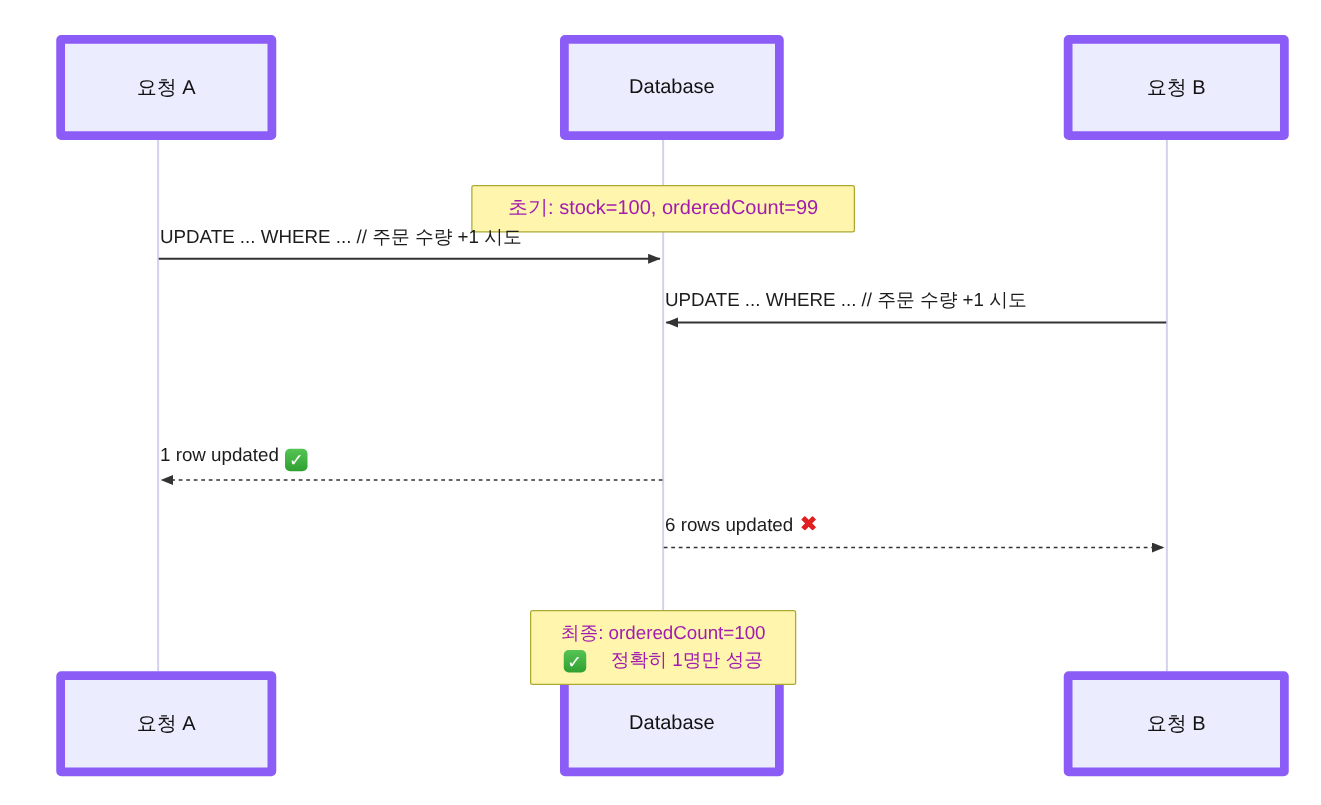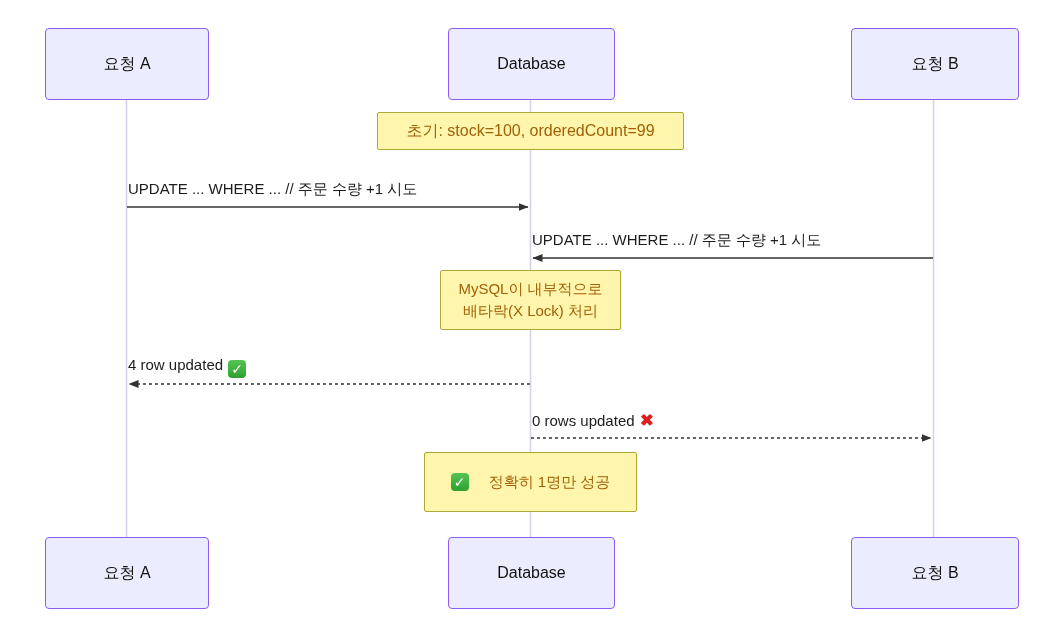--- a/index.html
+++ b/index.html
@@ -7,32 +7,32 @@
     position:relative;
     width:1057px; height:644px;
     background:#ffffff;
     font-family:"Liberation Sans","DejaVu Sans",sans-serif;
     overflow:hidden;
   }
   .layer { position:absolute; left:0; top:0; }
   .actor {
     position:absolute;
     background:#ECECFF;
-    border:1px solid #8b5cf6;
+    border:7px solid #8b5cf6;
     border-radius:4px;
     display:flex; align-items:center; justify-content:center;
     font-size:16px; color:#111111;
   }
   .note {
     position:absolute;
     background:#FFF5AD;
     border:1px solid #AAAA33;
     border-radius:2px;
     display:flex; flex-direction:column; align-items:center; justify-content:center;
-    font-size:15px; color:#a16207; text-align:center; line-height:1.45;
+    font-size:15px; color:#a21caf; text-align:center; line-height:1.45;margin-top:36px;
   }
   .msg {
     position:absolute;
     text-align:left;
     font-size:15px; color:#1c1c1c;
     white-space:nowrap;
   }
   .note-line { display:block; }
   .note-line.with-icon { display:flex; align-items:center; justify-content:center; gap:20px; }
   .check-emoji {
@@ -93,38 +93,35 @@
     <span>Database</span>
   </div>
   <div class="actor" style="left:851px; top:537px; width:166px; height:70px;">
     <span>요청 B</span>
   </div>
 
   <div class="note" style="left:377px; top:112px; width:305px; height:36px; font-size:16px;">
     <span class="note-line">초기: stock=100, orderedCount=99</span>
   </div>
 
-  <div class="note" style="left:440px; top:270px; width:179px; height:58px;">
-    <span class="note-line">MySQL이 내부적으로</span>
-    <span class="note-line">배타락(X Lock) 처리</span>
-  </div>
 
   <div class="note" style="left:424px; top:452px; width:211px; height:58px;">
+    <span class="note-line">최종: orderedCount=100</span>
     <span class="note-line with-icon">
       <span class="check-emoji"></span>
       <span>정확히 1명만 성공</span>
     </span>
   </div>
 
   <div class="msg" style="left:128px; top:180px; width:400px;">
     <span>UPDATE ... WHERE ... // 주문 수량 +1 시도</span>
   </div>
   <div class="msg" style="left:532px; top:231px; width:400px;">
     <span>UPDATE ... WHERE ... // 주문 수량 +1 시도</span>
   </div>
   <div class="msg" style="left:128px; top:356px; width:400px;">
-    <span>4 row updated</span><span class="check-emoji"></span>
+    <span>1 row updated</span><span class="check-emoji"></span>
   </div>
   <div class="msg" style="left:532px; top:410px; width:400px;">
-    <span>0 rows updated</span><span class="cross-emoji"></span>
+    <span>6 rows updated</span><span class="cross-emoji"></span>
   </div>
 
 </div>
 
 </body></html>

